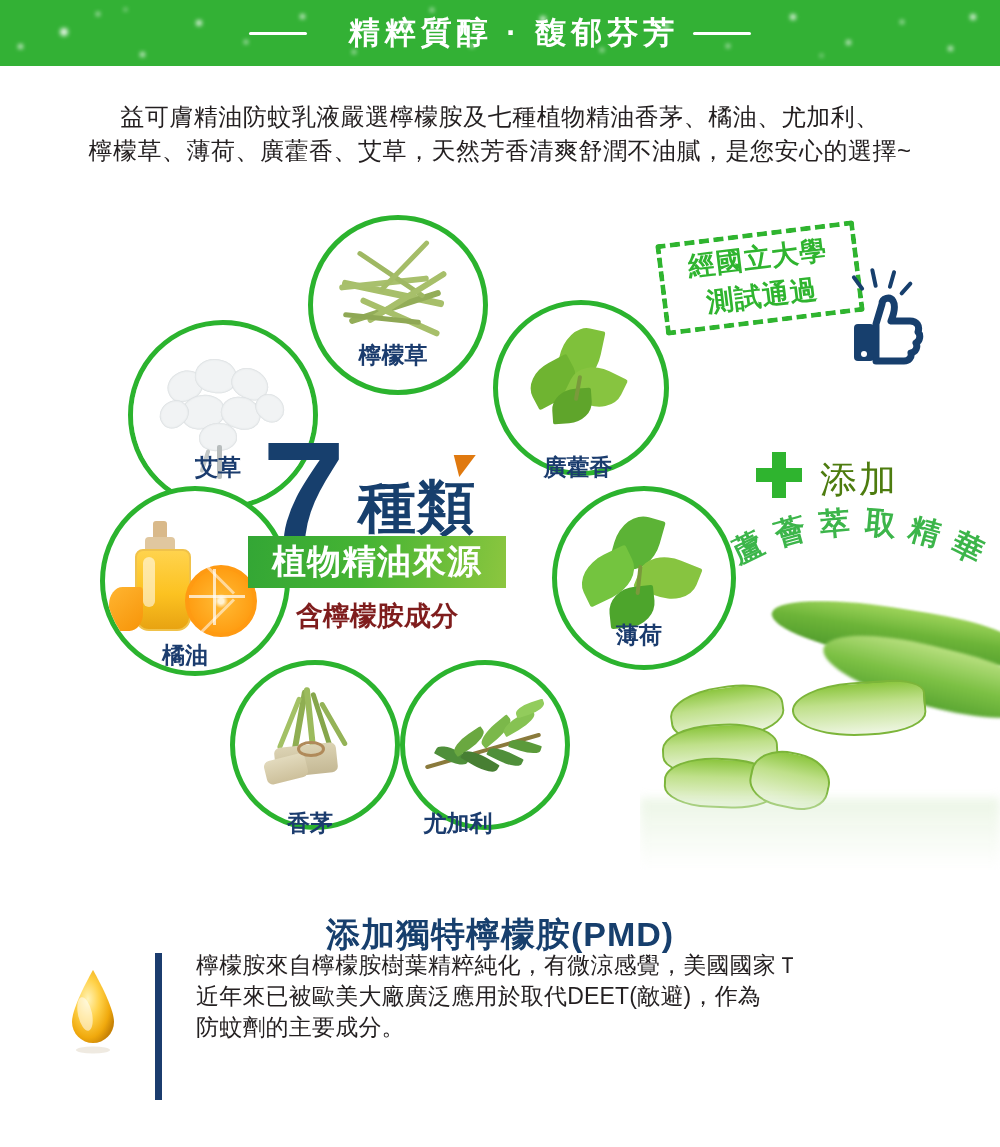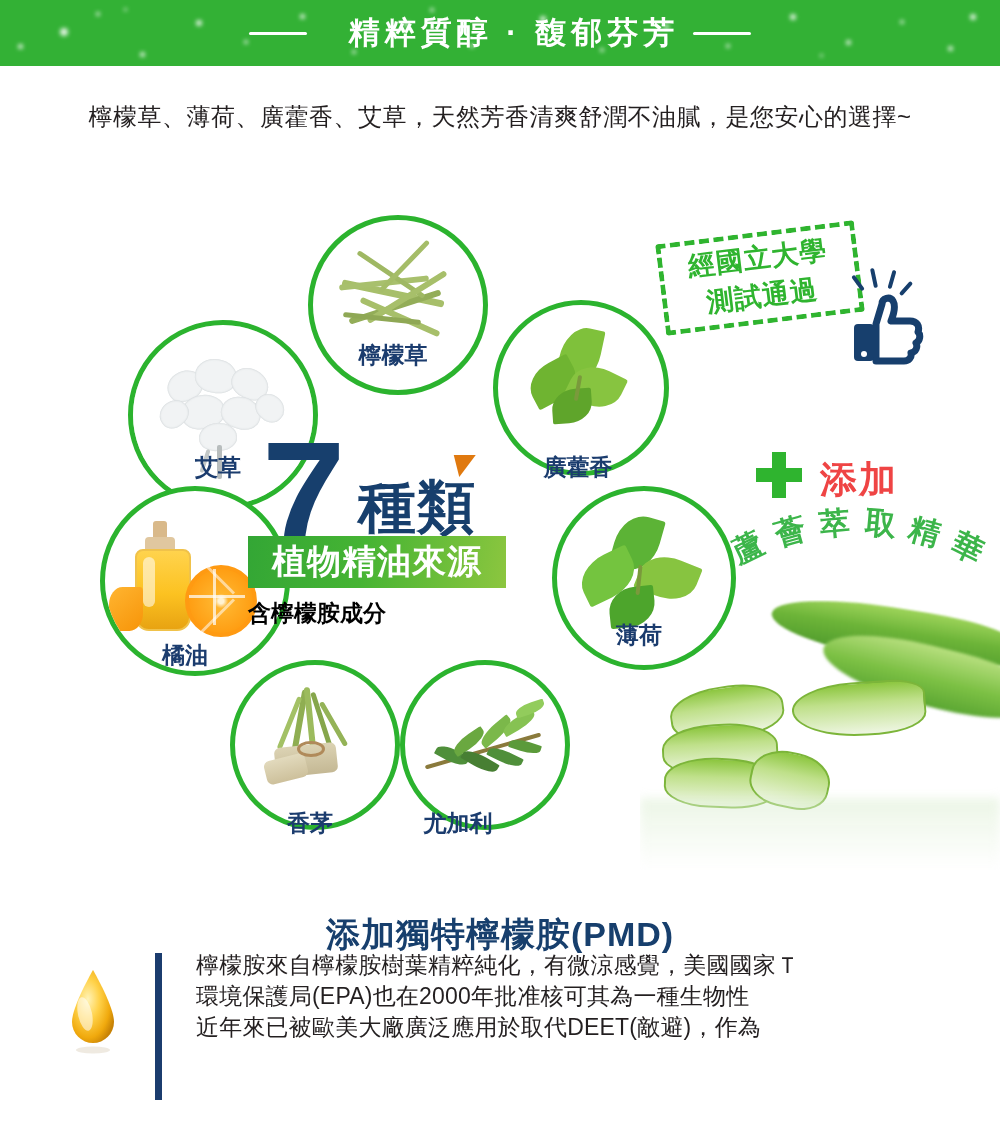--- a/index.html
+++ b/index.html
@@ -66,22 +66,22 @@
     width:0;height:0;border-left:11px solid transparent;border-right:11px solid transparent;
     border-top:22px solid #e0790f;transform:skewX(-14deg);
   }
   .srcbar{
     position:absolute;left:248px;top:536px;width:258px;height:52px;
     background:linear-gradient(100deg,#33a635 0%,#46b433 45%,#8cc63f 100%);
     display:flex;align-items:center;justify-content:center;
   }
   .srcbar span{color:#ffffff;font-size:34px;font-weight:bold;letter-spacing:1px;}
   .subnote{
-    position:absolute;left:248px;top:598px;width:258px;
-    color:#000000;font-size:23px;font-weight:bold;
+    position:absolute;left:248px;top:598px;width:258px;text-align:center;
+    color:#7f1d1d;font-size:27px;font-weight:bold;
   }
   
   .stamp{
     position:absolute;left:660px;top:232px;width:200px;height:92px;
     transform:rotate(-7deg);
   }
   .stamp-box{
     position:absolute;inset:0;border:5px dashed #2fb42f;border-radius:3px;
   }
   .stamp-t{
@@ -89,22 +89,22 @@
     font-size:27px;font-weight:bold;letter-spacing:1px;white-space:nowrap;
   }
   .thumb{position:absolute;left:852px;top:268px;width:74px;height:96px;}
   .ray{position:absolute;background:#173f6d;border-radius:3px;}
   
   .plus{
     position:absolute;left:756px;top:452px;width:46px;height:46px;
   }
   .plus i{position:absolute;background:#2fb42f;display:block;}
   .addword{
-    position:absolute;left:820px;top:455px;color:#ef4444;
-    font-size:37px;font-weight:bold;letter-spacing:2px;
+    position:absolute;left:820px;top:455px;color:#4d7c0f;
+    font-size:37px;font-weight:normal;letter-spacing:2px;
   }
   .arcwrap{position:absolute;left:716px;top:500px;width:284px;height:110px;}
   .arcch{
     position:absolute;color:#3cb54a;font-size:31px;font-weight:bold;
     transform-origin:center center;
     text-shadow:1px 1px 0 rgba(255,255,255,.8);
   }
   
   .aloe{position:absolute;left:640px;top:600px;width:360px;height:270px;overflow:hidden;}
   .aloe-leaf{position:absolute;border-radius:50% 40% 45% 55%;}
@@ -152,20 +152,21 @@
       <div class="spark" style="left: 124px; top: 8px; width: 3px; height: 3px;"></div>
     </div>
   <div class="banner-inner">
     <div class="bline"></div>
     <div class="banner-title">精粹質醇 · 馥郁芬芳</div>
     <div class="bline"></div>
   </div>
 </div>
 
 <div class="intro">
+  <div>益可膚精油防蚊乳液嚴選檸檬胺及七種植物精油香茅、橘油、尤加利、</div>
   <div>檸檬草、薄荷、廣藿香、艾草，天然芳香清爽舒潤不油膩，是您安心的選擇~</div>
 </div>
 
 <div class="circ" style="left:128px;top:320px;width:180px;height:180px;">
   <div style="position:absolute;inset:0;">
     <div class="petal" style="left:34px;top:46px;width:36px;height:30px;transform:rotate(-25deg);"></div>
     <div class="petal" style="left:62px;top:34px;width:42px;height:34px;transform:rotate(8deg);"></div>
     <div class="petal" style="left:98px;top:44px;width:38px;height:30px;transform:rotate(28deg);"></div>
     <div class="petal" style="left:48px;top:70px;width:44px;height:34px;transform:rotate(-10deg);"></div>
     <div class="petal" style="left:88px;top:72px;width:40px;height:32px;transform:rotate(16deg);"></div>
@@ -338,15 +339,15 @@
       </radialGradient>
     </defs>
     <path d="M31 2 C31 2 10 38 10 54 A21 21 0 0 0 52 54 C52 38 31 2 31 2 Z" fill="url(#dg)"></path>
     <ellipse cx="23" cy="46" rx="7" ry="17" fill="rgba(255,255,255,.55)" transform="rotate(-12 23 46)"></ellipse>
     <ellipse cx="31" cy="82" rx="17" ry="3.5" fill="rgba(180,160,120,.22)"></ellipse>
   </svg>
 </div>
 <div class="rule"></div>
 <div class="pmd-body">
   <div>檸檬胺來自檸檬胺樹葉精粹純化，有微涼感覺，美國國家Ｔ</div>
-  <div>環境保護局(EPA)也在2000年批准核可其為一種生物性</div>
   <div>近年來已被歐美大廠廣泛應用於取代DEET(敵避)，作為</div>
+  <div>防蚊劑的主要成分。</div>
 </div>
 
 </body></html>

